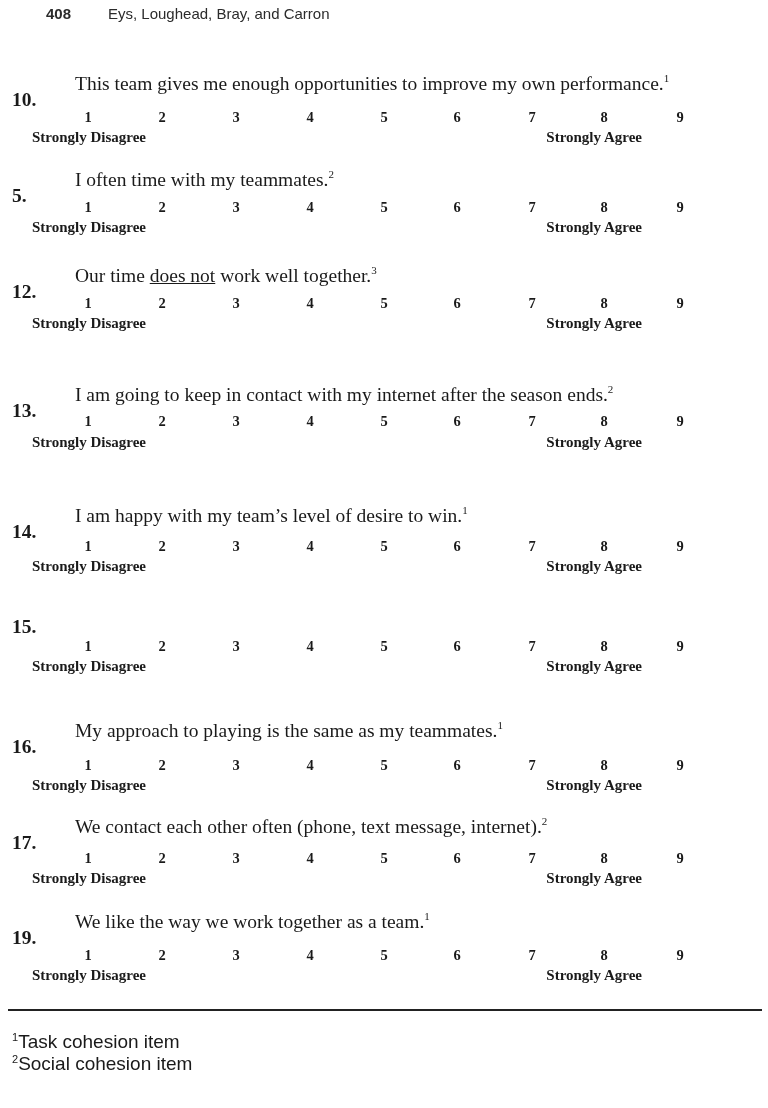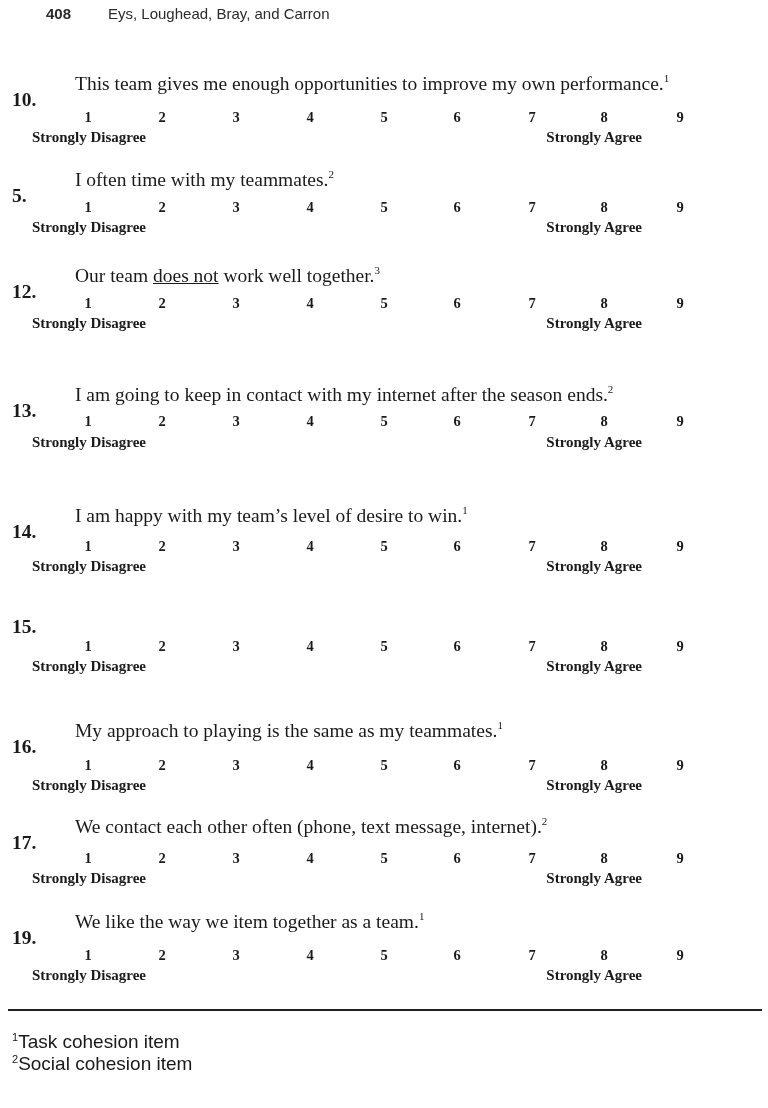--- a/index.html
+++ b/index.html
@@ -69,21 +69,21 @@
         <span style="left:680px">9</span>
       </div>
       <div class="anchors" style="top:50px">
     <span class="sd">Strongly Disagree</span>
     <span class="sa">Strongly Agree</span>
   </div>
     </div>
     <div class="item" style="top: 265px;">
       <div class="q">
     <span class="num">12.</span>
-    <span class="text"><span>Our team </span><u>does not</u><span> work well together.</span><sup>3</sup></span>
+    <span class="text"><span>Our time </span><u>does not</u><span> work well together.</span><sup>3</sup></span>
       </div>
       <div class="nums" style="top:30px">
         <span style="left:88px">1</span>
         <span style="left:162px">2</span>
         <span style="left:236px">3</span>
         <span style="left:310px">4</span>
         <span style="left:384px">5</span>
         <span style="left:457px">6</span>
         <span style="left:532px">7</span>
         <span style="left:604px">8</span>
@@ -194,21 +194,21 @@
         <span style="left:680px">9</span>
       </div>
       <div class="anchors" style="top:54px">
     <span class="sd">Strongly Disagree</span>
     <span class="sa">Strongly Agree</span>
   </div>
     </div>
     <div class="item" style="top: 911px;">
       <div class="q">
     <span class="num">19.</span>
-    <span class="text"><span>We like the way we item together as a team.</span><sup>1</sup></span>
+    <span class="text"><span>We like the way we work together as a team.</span><sup>1</sup></span>
       </div>
       <div class="nums" style="top:36px">
         <span style="left:88px">1</span>
         <span style="left:162px">2</span>
         <span style="left:236px">3</span>
         <span style="left:310px">4</span>
         <span style="left:384px">5</span>
         <span style="left:457px">6</span>
         <span style="left:532px">7</span>
         <span style="left:604px">8</span>

